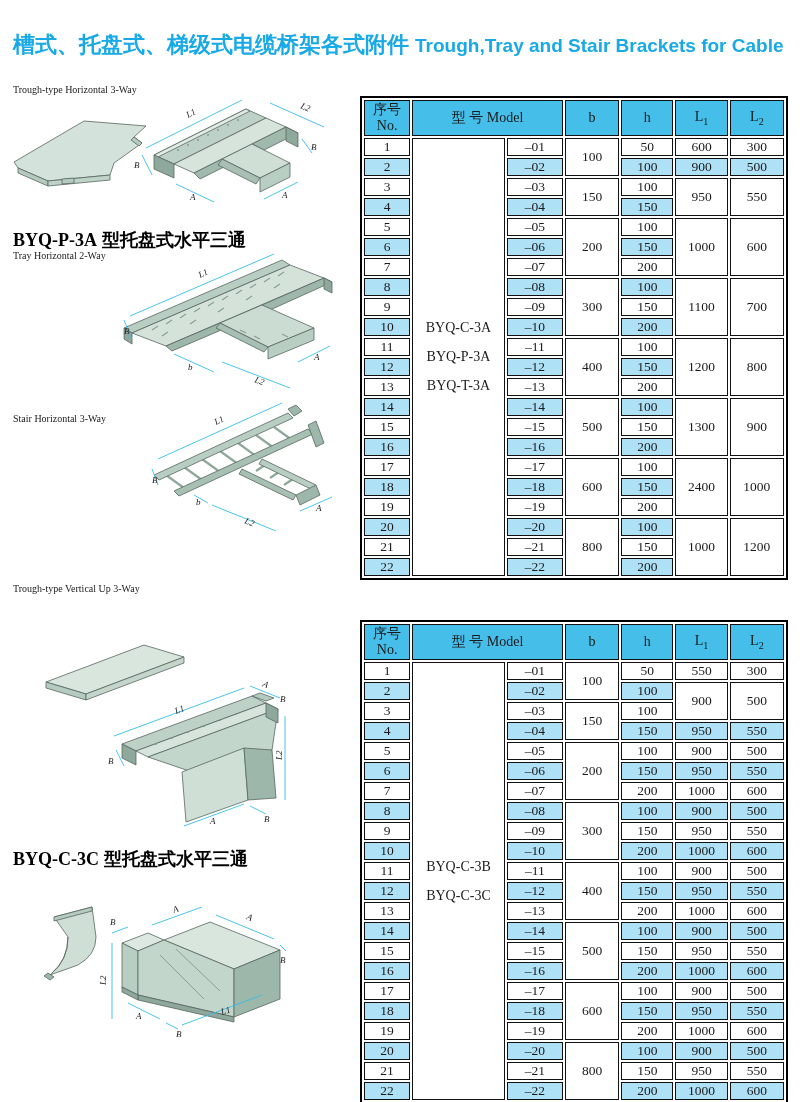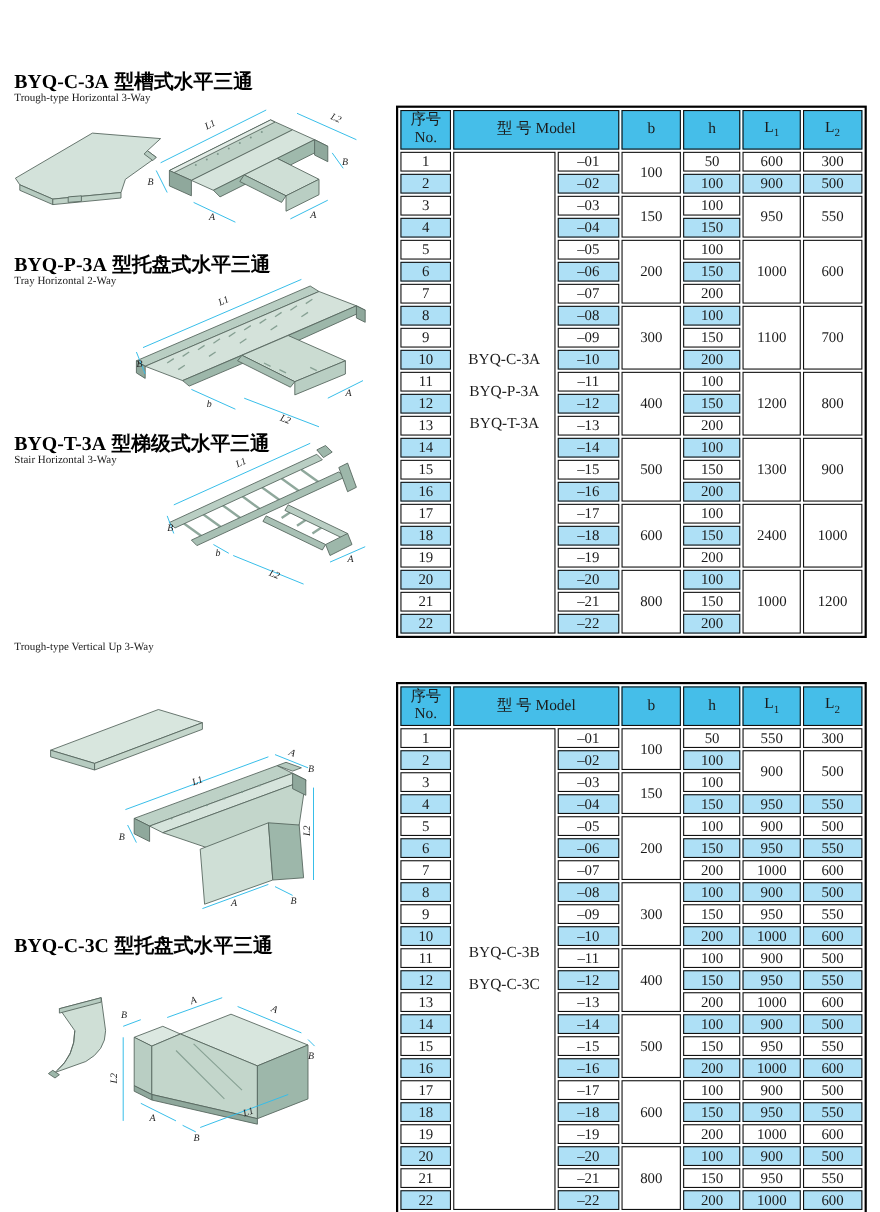--- a/index.html
+++ b/index.html
@@ -38,24 +38,24 @@
   .drw line.dim { stroke:#36bde9; stroke-width:0.9; }
   .drw text.dim { font:italic 9px "Liberation Serif","DejaVu Serif",serif; fill:#222; stroke:none; }
   .drw circle.perf { fill:#7e978c; stroke:none; }
   .drw line.slot { stroke:#86a093; stroke-width:1.2; }
 </style>
 </head>
 <body>
 
 <div class="page">
 
-
-  <div class="sec-h" style="top:62px">
-    <span>BYQ-C-3A</span><span class="zh">型槽式水平三通</span>
+  <div class="title">
+    <span class="zh">槽式、托盘式、梯级式电缆桥架各式附件</span><span class="en">Trough,Tray and Stair Brackets for Cable</span>
   </div>
+
   <div class="sec-sub" style="top:84px">Trough-type Horizontal 3-Way</div>
 
   <svg class="drw" style="left:8px; top:98px" width="340" height="122" viewBox="0 0 340 122">
     <g>
       <polygon points="6,64 76,23 138,28 126,39 134,45 106,65 102,77 40,83 10,70" fill="#d3e2da"></polygon>
       <polygon points="10,70 40,83 40,88 10,75" fill="#b6cbc0"></polygon>
       <polygon points="40,83 102,77 102,82 40,88" fill="#c0d3c8"></polygon>
       <polygon points="54,81 66,80 66,85 54,86" fill="#b6cbc0"></polygon>
       <polygon points="126,39 134,45 131,48 123,42" fill="#b6cbc0"></polygon>
     </g>
@@ -136,23 +136,20 @@
       <text class="dim" x="2" y="82">B</text>
       <line class="dim" x1="52" y1="102" x2="92" y2="120"></line>
       <text class="dim" x="66" y="118">b</text>
       <line class="dim" x1="100" y1="110" x2="168" y2="136"></line>
       <text class="dim" x="132" y="130" transform="rotate(21 132 130)">L2</text>
       <line class="dim" x1="176" y1="110" x2="208" y2="94"></line>
       <text class="dim" x="192" y="108">A</text>
     </g>
   </svg>
 
-  <div class="sec-h" style="top:391px">
-    <span>BYQ-T-3A</span><span class="zh">型梯级式水平三通</span>
-  </div>
   <div class="sec-sub" style="top:413px">Stair Horizontal 3-Way</div>
 
   <svg class="drw" style="left:150px; top:399px" width="200" height="135" viewBox="0 0 200 135">
     <g>
       <line class="rung" x1="16" y1="76" x2="34" y2="89"></line>
         <line class="rung" x1="34" y1="68" x2="52" y2="81"></line>
       <line class="rung" x1="52" y1="60" x2="70" y2="73"></line>
         <line class="rung" x1="70" y1="52" x2="88" y2="65"></line>
       <line class="rung" x1="88" y1="44" x2="106" y2="57"></line>
         <line class="rung" x1="106" y1="36" x2="124" y2="49"></line>

